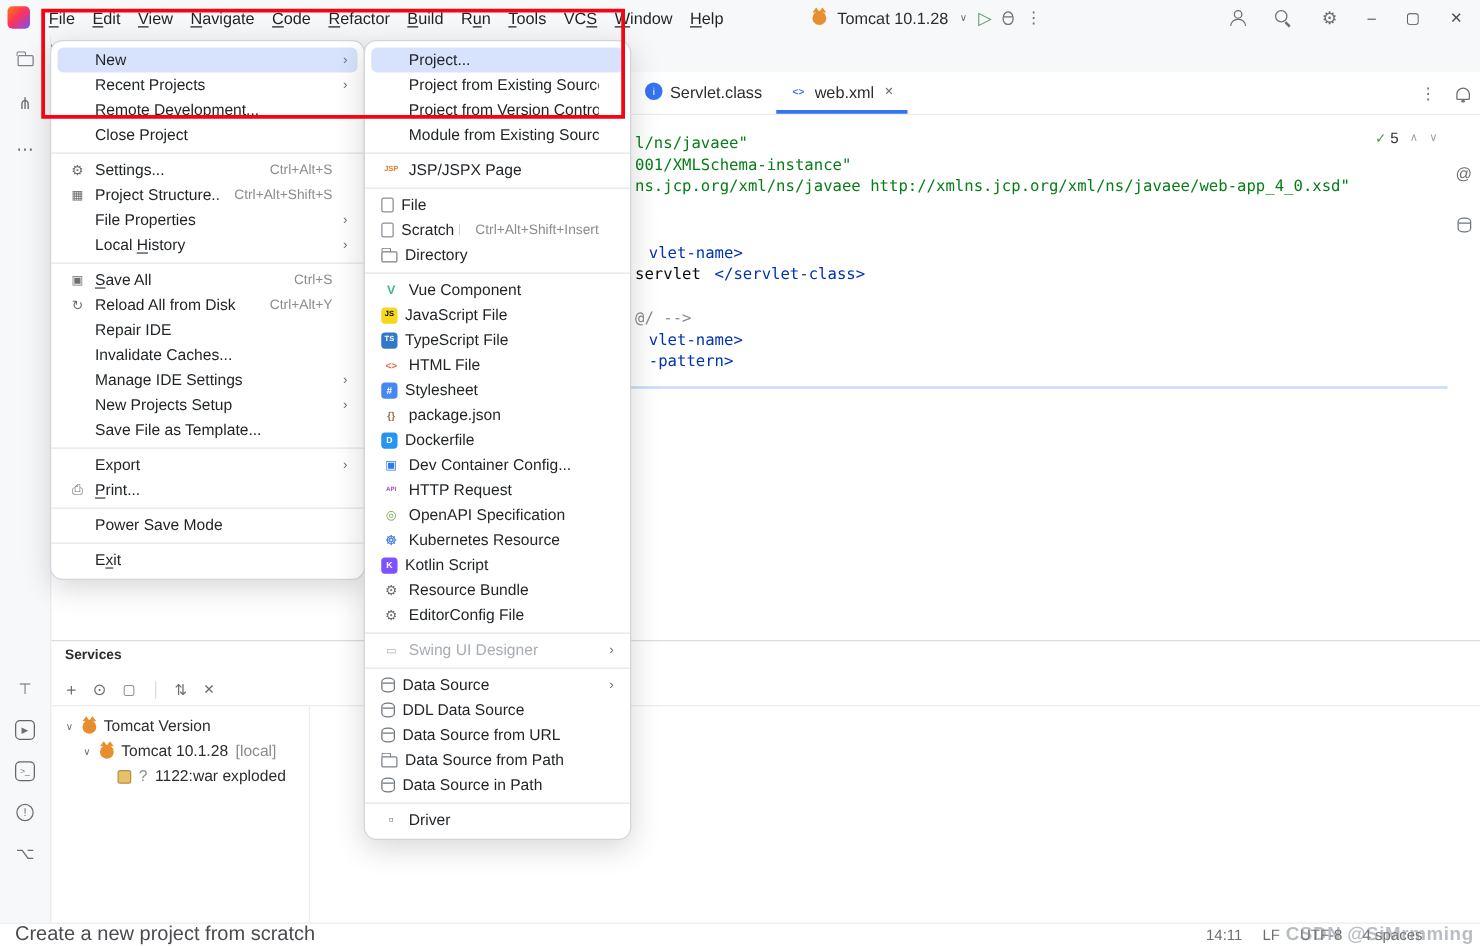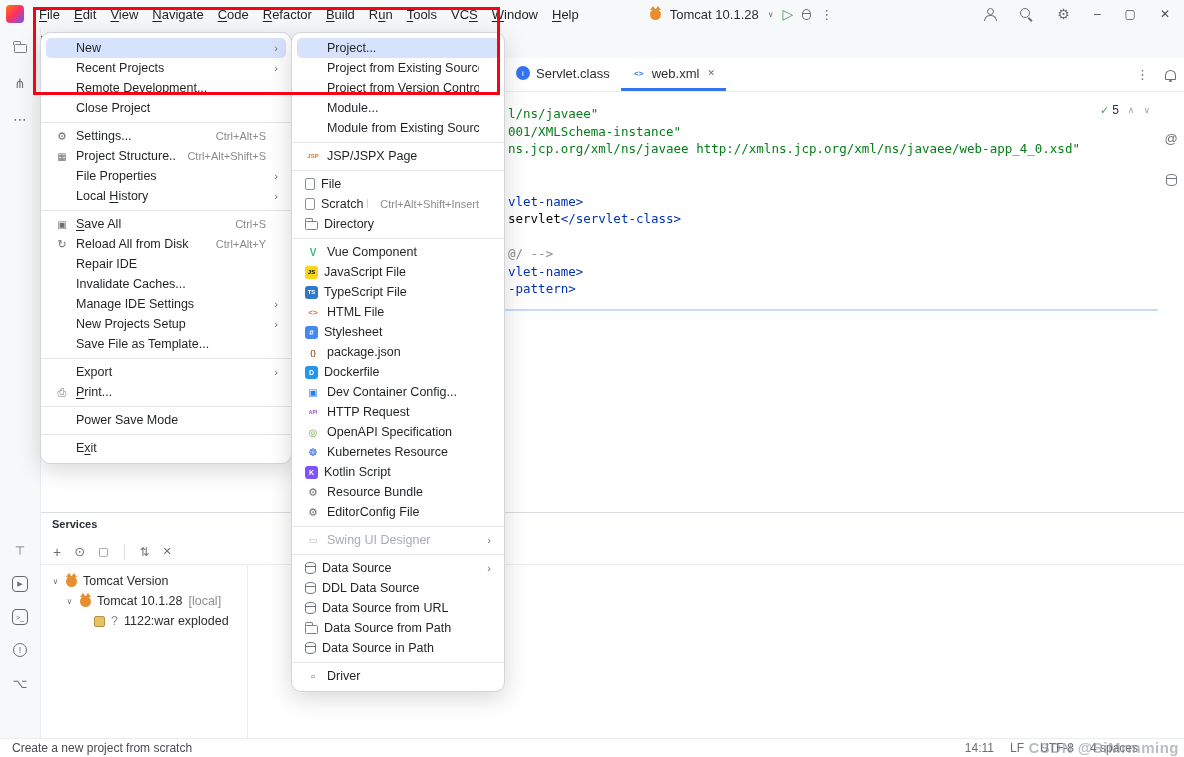--- a/index.html
+++ b/index.html
@@ -43,21 +43,21 @@
 
   
   .editor{position:absolute;top:93px;left:41px;right:0;bottom:245px;background:#fff;}
   .inspections{position:absolute;top:10px;right:34px;display:flex;align-items:center;gap:9px;font-size:12px;color:#6e6e6e;}
   .insp-check{color:#549159;font-size:11px;}
   .insp-count{color:#2b2d30;margin-left:-6px;}
   .insp-nav{font-size:9px;color:#9ca0a6;}
   .code{position:absolute;left:467px;top:12px;font-family:"DejaVu Sans Mono","Liberation Mono",monospace;font-size:12.5px;line-height:17.5px;white-space:pre;}
   .code-line{height:17.5px;}
   .tk-str{color:#067d17;}
-  .tk-tag{color:#0033b3;}
+  .tk-tag{color:#0033b3;margin-left:11px;}
   .tk-text{color:#080808;}
   .tk-comment{color:#8c8c8c;}
   .caret-line{position:absolute;left:462px;right:26px;top:216px;height:2px;background:#c8dbfb;}
   .right-stripe{position:absolute;top:0;right:0;width:26px;height:100%;display:flex;flex-direction:column;align-items:center;gap:16px;padding-top:32px;}
 
   
   .services{position:absolute;left:41px;right:0;top:512px;bottom:19px;background:#fff;border-top:1px solid #d9dce1;}
   .svc-title{position:absolute;top:5px;left:11px;font-weight:bold;font-size:11px;color:#2b2d30;}
   .svc-toolbar{position:absolute;top:26px;left:0;right:0;height:26px;border-bottom:1px solid #ebecf0;display:flex;align-items:center;gap:13px;padding-left:12px;}
   .svc-tool .tool-ic{font-size:13px;}
@@ -65,21 +65,21 @@
   .svc-divider{position:absolute;left:206px;top:52px;bottom:0;width:1px;background:#ebecf0;}
   .svc-empty{position:absolute;left:207px;right:0;top:66px;text-align:center;color:#6e6e6e;font-size:12.5px;}
   .tree{position:absolute;top:58px;left:0;width:206px;}
   .tree-row{display:flex;align-items:center;gap:6px;height:20px;font-size:12.5px;color:#2b2d30;white-space:nowrap;}
   .tree-row .chev{font-size:8px;color:#6e6e6e;width:9px;text-align:center;}
   .tr-suffix{color:#8c8c8c;}
   .tr-status{color:#8c8c8c;}
 
   
   .statusbar{position:absolute;left:0;right:0;bottom:0;height:19px;background:#fff;border-top:1px solid #ebecf0;display:flex;align-items:center;z-index:3;}
-  .status-msg{margin-left:12px;font-size:12px;color:#494b4f;}
+  .status-msg{margin-left:12px;font-size:16px;color:#494b4f;}
   .status-right{margin-left:auto;margin-right:46px;display:flex;gap:16px;font-size:12px;color:#6e6e6e;}
   .watermark{position:absolute;right:5px;bottom:1px;font-size:15px;font-weight:bold;color:rgba(125,134,145,0.55);letter-spacing:.5px;z-index:60;pointer-events:none;}
 
   
   .popup{position:absolute;background:#fff;border:1px solid #d3d5db;border-radius:10px;box-shadow:0 6px 24px rgba(0,0,0,.16);padding:5px 0;}
   #file-menu{left:40px;top:32px;width:252px;z-index:20;}
   #new-submenu{left:291px;top:32px;width:214px;z-index:21;}
   .mi{display:flex;align-items:center;height:20px;padding:0 8px;margin:0 5px;border-radius:5px;font-size:12.5px;white-space:nowrap;}
   .mi.hover,.mi.selected{background:var(--selection);}
   .mi.disabled .mi-label{color:#a8adb4;}
@@ -418,26 +418,20 @@
         <span class="mi-arrow" style="visibility: hidden;">›</span>
       </div>
       <div class="mi">
         <span class="mi-icon" style="visibility: hidden;"></span>
         <span class="mi-label">Project from Version Control...</span>
 
         <span class="mi-arrow" style="visibility: hidden;">›</span>
       </div>
       <div class="mi">
         <span class="mi-icon" style="visibility: hidden;"></span>
-        <span class="mi-label">Module...</span>
-
-        <span class="mi-arrow" style="visibility: hidden;">›</span>
-      </div>
-      <div class="mi">
-        <span class="mi-icon" style="visibility: hidden;"></span>
         <span class="mi-label">Module from Existing Sources...</span>
 
         <span class="mi-arrow" style="visibility: hidden;">›</span>
       </div>
       <div class="menu-sep"></div>
       <div class="mi">
         <span class="mi-icon" style="color: rgb(224, 122, 47); font-size: 6px; font-weight: bold;">JSP</span>
         <span class="mi-label">JSP/JSPX Page</span>
 
         <span class="mi-arrow" style="visibility: hidden;">›</span>

